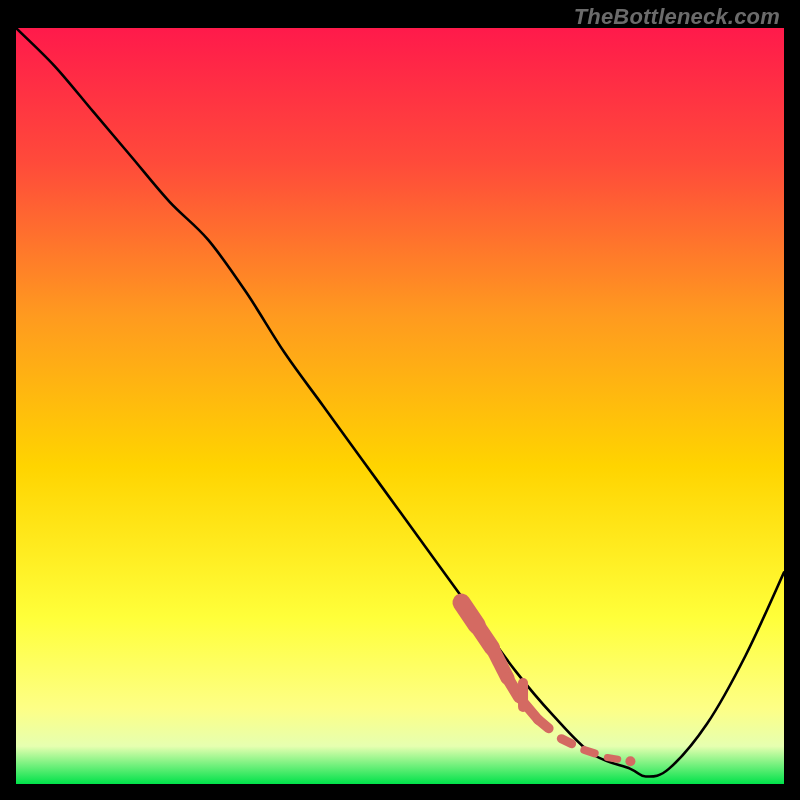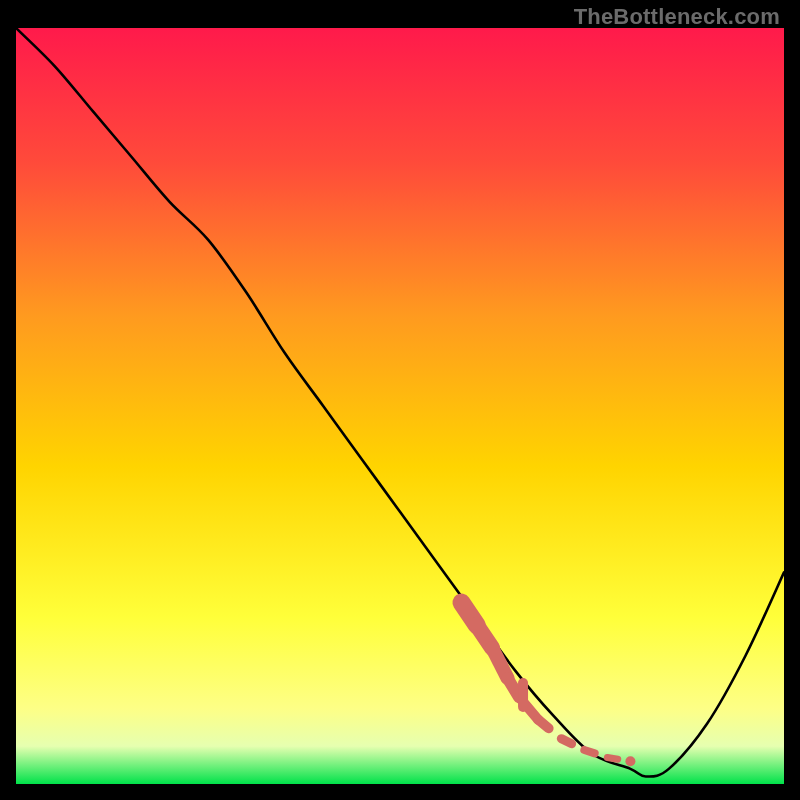--- a/index.html
+++ b/index.html
@@ -22,20 +22,21 @@
   }
   .watermark {
     position: absolute;
     top: 4px;
     right: 20px;
     color: #6b6b6b;
     font-size: 22px;
     font-weight: 600;
     letter-spacing: 0.2px;
     user-select: none;
+    font-style: italic;
   }
   svg { display: block; }
 </style>
 </head>
 <body>
 
 <div class="watermark">TheBottleneck.com</div>
 
 <div class="frame">
   <svg id="chart-svg" width="768" height="756" viewBox="0 0 768 756" preserveAspectRatio="none">

